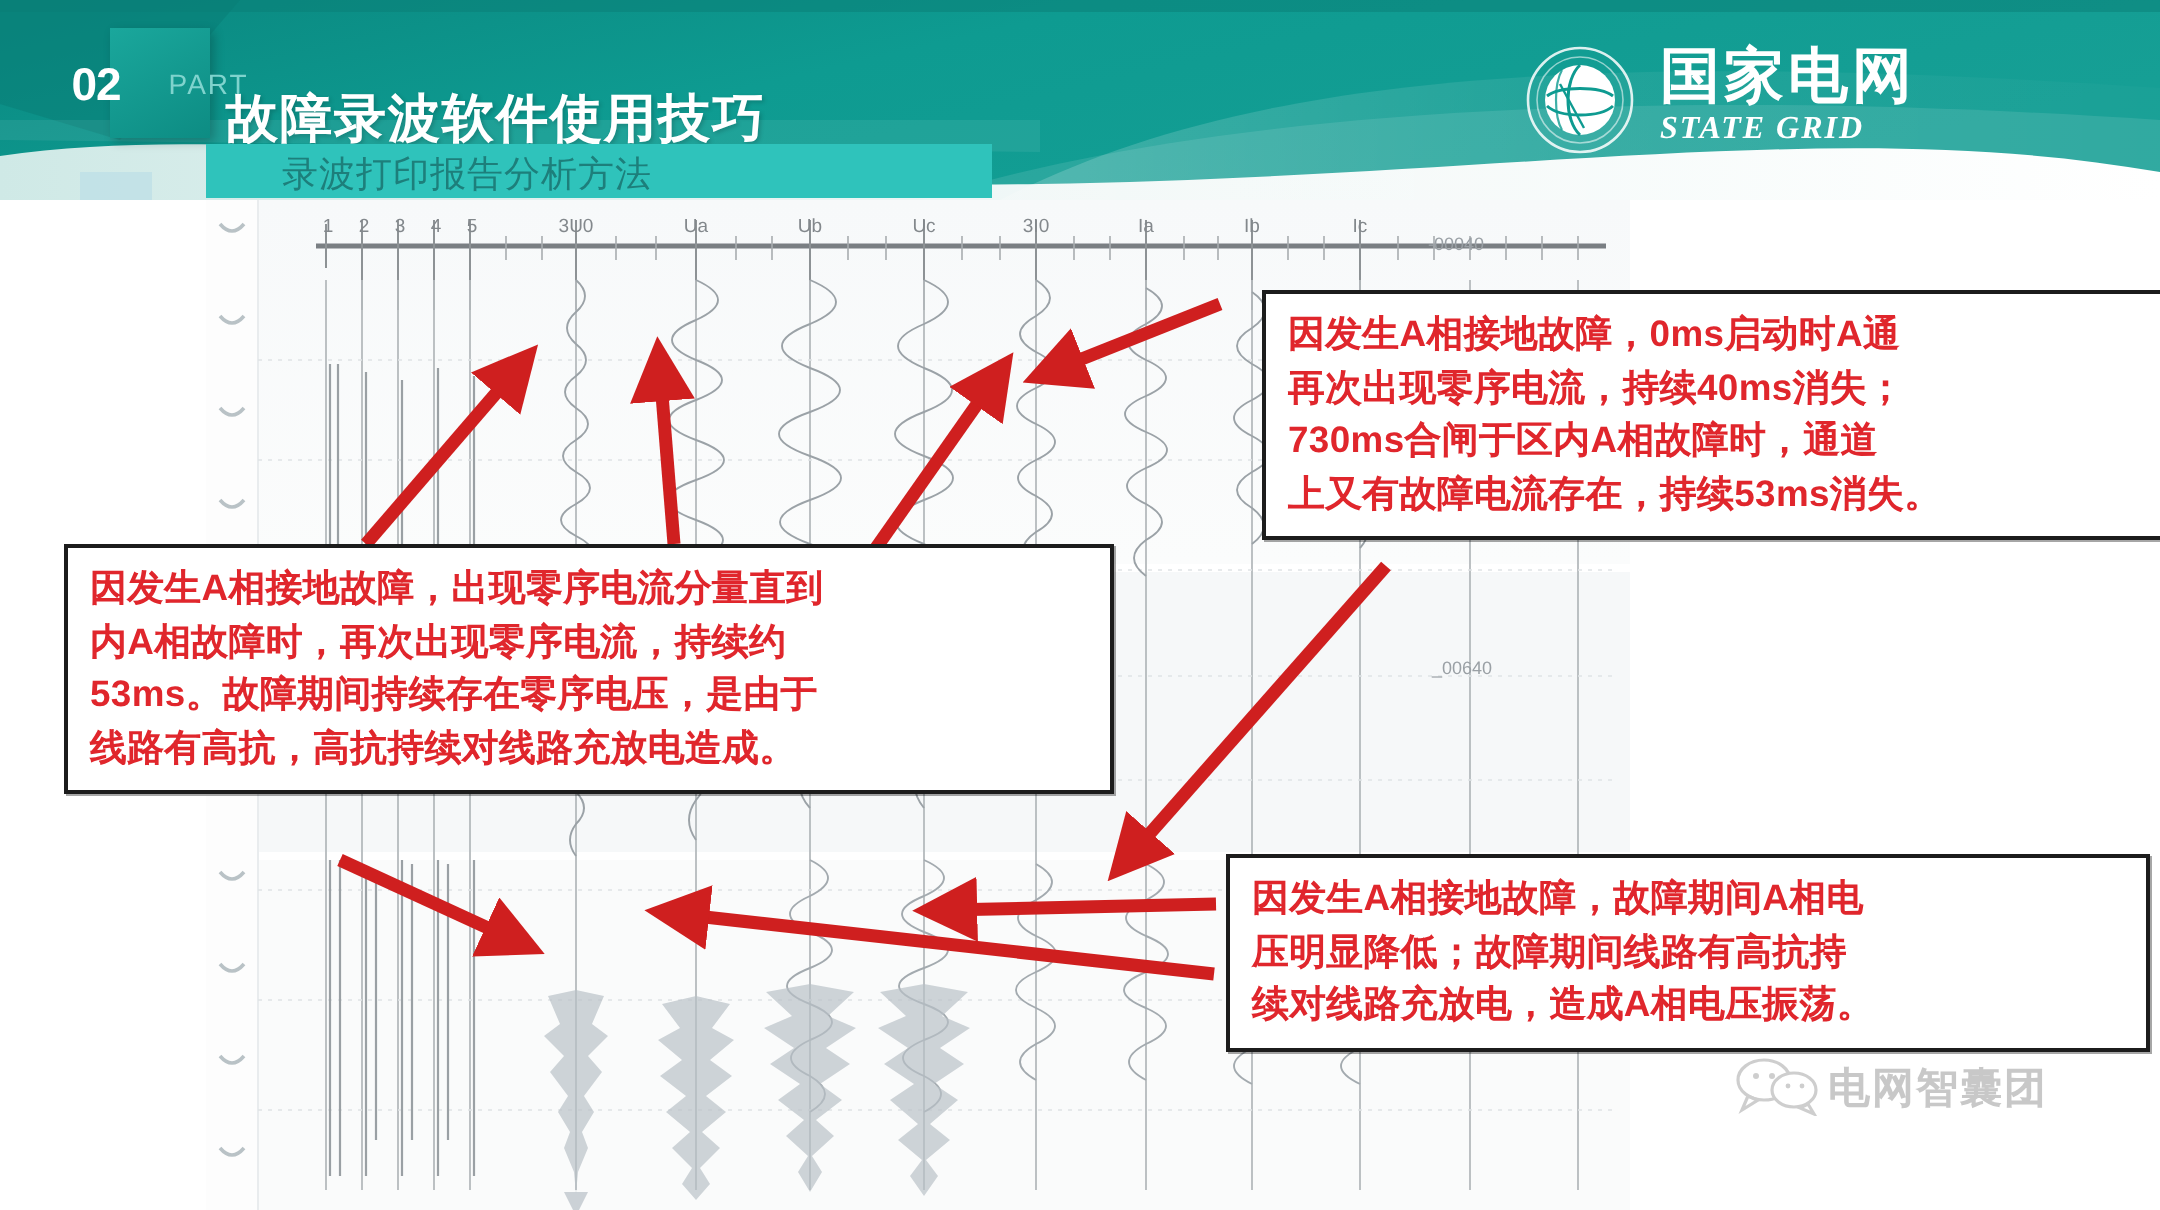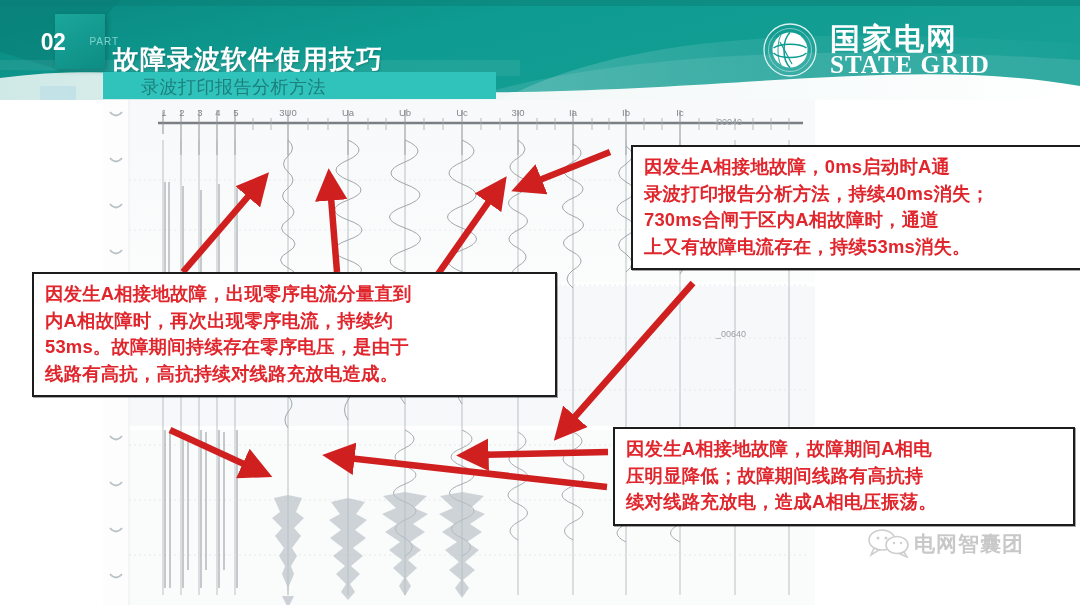--- a/index.html
+++ b/index.html
@@ -24,21 +24,21 @@
   }
   .hdr-svg { position: absolute; left: 0; top: 0; }
   .part-badge {
     position: absolute; left: 55px; top: 14px; width: 50px; height: 55px;
     background: linear-gradient(150deg,#1aa79c 0%, #0d8c83 100%);
     box-shadow: 2px 2px 5px rgba(0,0,0,0.22);
     display: flex; flex-direction: row; align-items: center; justify-content: center;
     color: #ffffff;
   }
   .part-num { font-size: 23px; font-weight: bold; line-height: 22px; letter-spacing: -0.5px; }
-  .part-word { font-size: 10px; letter-spacing: 1px; color: #7fd3cd; line-height: 12px; margin-left: 24px; }
+  .part-word { font-size: 14px; letter-spacing: 1px; color: #7fd3cd; line-height: 12px; margin-left: 24px; }
   .hdr-title {
     position: absolute; left: 113px; top: 30px;
     font-size: 26px; font-weight: bold; color: #ffffff;
     letter-spacing: 1px;
     text-shadow: 1px 1px 2px rgba(0,0,0,0.18);
     white-space: nowrap;
     margin-top: 12px;
   }
   .subtitle-bar {
     position: absolute; left: 103px; top: 72px; width: 393px; height: 27px;
@@ -49,22 +49,22 @@
     font-size: 18px; color: #1d7f7b; white-space: nowrap;
     letter-spacing: 0.5px;
     margin-left: 24px;
   }
 
   
   .brand { position: absolute; left: 762px; top: 18px; height: 64px; display: flex; align-items: center; }
   .brand-mark { width: 56px; height: 56px; position: relative; }
   .brand-txt { margin-left: 12px; color: #ffffff; }
   .brand-cn { font-size: 30px; font-weight: bold; letter-spacing: 2px; line-height: 30px; }
-  .brand-en { font-size: 25px; font-weight: bold; letter-spacing: 1px; line-height: 22px;
-              font-family: "Liberation Serif", serif; }
+  .brand-en { font-size: 16px; font-weight: bold; letter-spacing: 1px; line-height: 22px;
+              font-family: "Liberation Serif", serif; font-style: italic; }
 
   
   .report {
     position: absolute; left: 103px; top: 100px; width: 712px; height: 505px;
     background: #ffffff;
     overflow: hidden;
   }
 
   
   .callout {
@@ -337,21 +337,21 @@
 
       <line x1="170" y1="430" x2="257" y2="470"></line>
 
       <line x1="608" y1="452" x2="473" y2="455"></line>
       <line x1="607" y1="487" x2="339" y2="457"></line>
     </g>
   </svg>
 
   <div class="callout" id="callout-current">
     <div class="line">因发生A相接地故障，0ms启动时A通</div>
-    <div class="line">录波打印报告分析方法，持续40ms消失；</div>
+    <div class="line">再次出现零序电流，持续40ms消失；</div>
     <div class="line">730ms合闸于区内A相故障时，通道</div>
     <div class="line">上又有故障电流存在，持续53ms消失。</div>
   </div>
 
   <div class="callout" id="callout-zero">
     <div class="line">因发生A相接地故障，出现零序电流分量直到</div>
     <div class="line">内A相故障时，再次出现零序电流，持续约</div>
     <div class="line">53ms。故障期间持续存在零序电压，是由于</div>
     <div class="line">线路有高抗，高抗持续对线路充放电造成。</div>
   </div>

